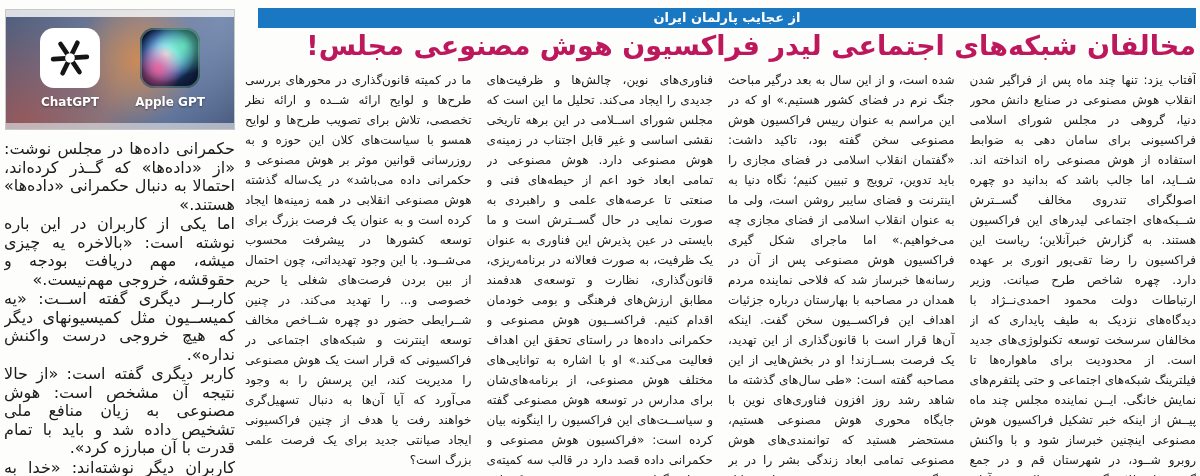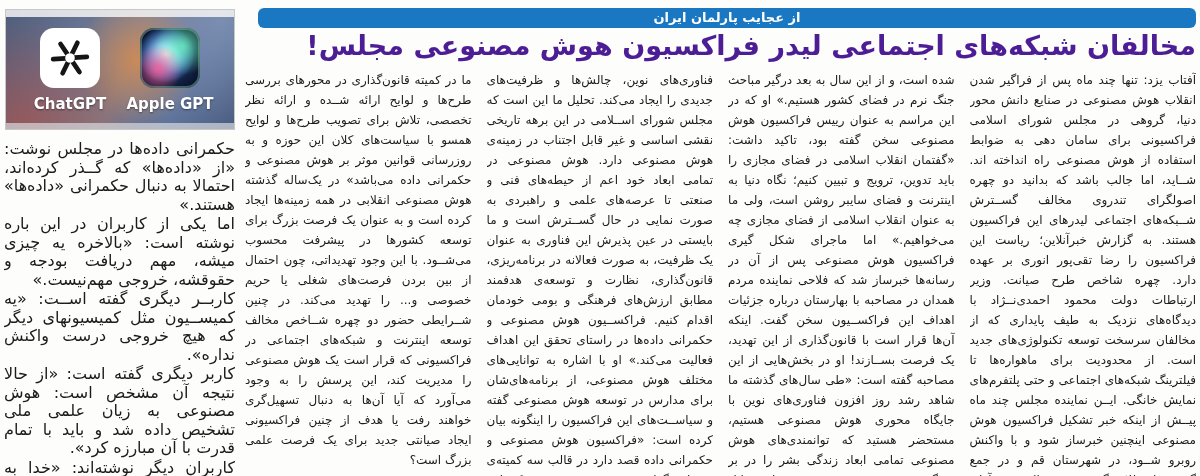--- a/index.html
+++ b/index.html
@@ -7,31 +7,31 @@
   body {
     background:#fdfdfc;
     font-family:"DejaVu Sans", sans-serif;
     direction:rtl;
     position:relative;
     color:#1b1b1b;
   }
   .kicker-bar {
     position:absolute; top:8px; left:258px; right:4px; height:20px;
     background:#1a78c2;
-    display:flex; align-items:center; justify-content:center;border-radius:6px;
+    display:flex; align-items:center; justify-content:center;
   }
   .kicker-bar span {
     color:#ffffff; font-weight:bold; font-size:13px; line-height:1;
     padding-bottom:2px;
   }
 
   
   .headline {
     position:absolute; top:28px; left:258px; right:4px; height:36px;
-    font-size:27px; font-weight:bold; color:#4c1d95;
+    font-size:27px; font-weight:bold; color:#be185d;
     text-align:right; direction:rtl;
     letter-spacing:-0.5px;
     line-height:36px;
     white-space:nowrap;
   }
 
   
   .photo {
     position:absolute; top:9px; left:5px; width:230px; height:121px;
     border:1px solid #c8c8c8;
@@ -60,21 +60,21 @@
     background:
       radial-gradient(circle at 30% 68%, rgba(255,90,150,.85), rgba(255,90,150,0) 42%),
       radial-gradient(circle at 72% 30%, rgba(110,255,190,.75), rgba(110,255,190,0) 48%),
       radial-gradient(circle at 44% 44%, #ffffff 0%, rgba(150,220,255,.9) 22%, rgba(90,150,230,.5) 45%, rgba(90,150,230,0) 60%),
       radial-gradient(circle at 50% 50%, #27477c 0%, #0a1530 78%);
     box-shadow:inset 0 0 0 2px rgba(130,190,160,.45);
   }
   .tile-gpt { background:#ffffff; display:flex; align-items:center; justify-content:center; }
   .tile-gpt svg { width:44px; height:44px; }
   .app-label {
-    margin-top:7px; color:#ffffff; font-size:15px; font-weight:bold;
+    margin-top:7px; color:#ffffff; font-size:12px; font-weight:bold;
     text-shadow:0 1px 2px rgba(0,0,0,.45); direction:ltr; white-space:nowrap;
   }
 
   
   .columns {
     position:absolute; top:70px; right:4px; left:245px; bottom:0;
     display:flex; gap:15px;
   }
   .col {
     flex:1 1 0; overflow:hidden;
@@ -161,15 +161,15 @@
       <span>واکنش‌ها</span>
     </div>
     <p>اکنون این اتفاق با واکنش‌هایی روبرو شــده اســت. در همین راســتا آذری جهرمی وزیر سابق ارتباطات در واکنش به تشــکیل فراکسیون هوش مصنوعی و</p>
   </div>
 </div>
 
 <div class="quotes">
   <p>حکمرانی داده‌ها در مجلس نوشت: «از «داده‌ها» که گــذر کرده‌اند، احتمالا به دنبال حکمرانی «داده‌ها» هستند.»</p>
   <p>اما یکی از کاربران در این باره نوشته است: «بالاخره یه چیزی میشه، مهم دریافت بودجه و حقوقشه، خروجی مهم‌نیست.»</p>
   <p>کاربــر دیگری گفته اســت: «یه کمیســیون مثل کمیسیونهای دیگر که هیچ خروجی درست واکنش نداره».</p>
-  <p>کاربر دیگری گفته است: «از حالا نتیجه آن مشخص است: هوش مصنوعی به زیان علمی ملی تشخیص داده شد و باید با تمام قدرت با آن مبارزه کرد».</p>
+  <p>کاربر دیگری گفته است: «از حالا نتیجه آن مشخص است: هوش مصنوعی به زیان منافع ملی تشخیص داده شد و باید با تمام قدرت با آن مبارزه کرد».</p>
   <p>کاربران دیگر نوشته‌اند: «خدا به فریاد هوش مصنوعی برسه»، «هر چیزی که به توسعه و پیشرفت مربوط میشه‌باید کنترلش کنند.»</p>
 </div>
 
 </body></html>

